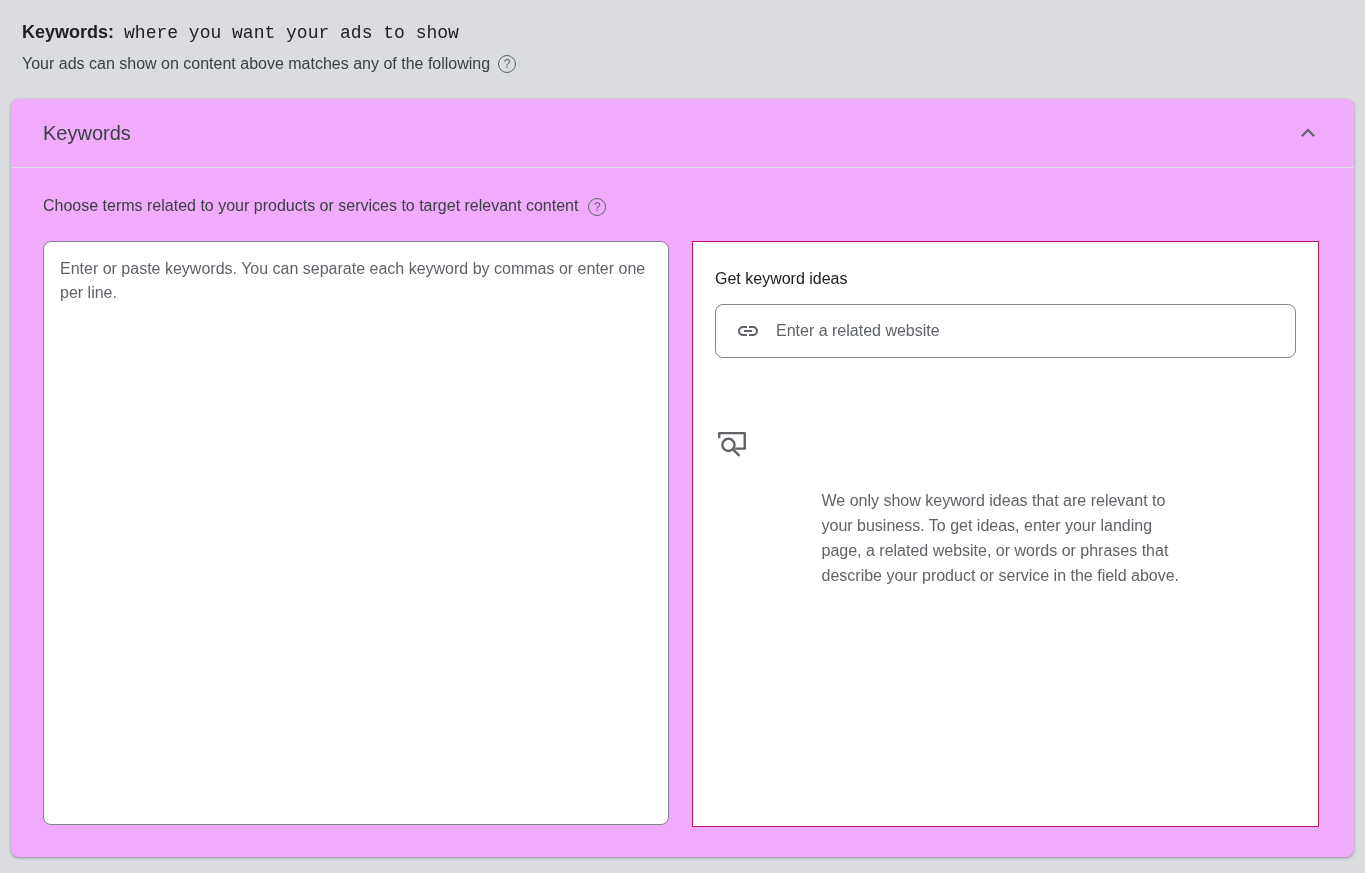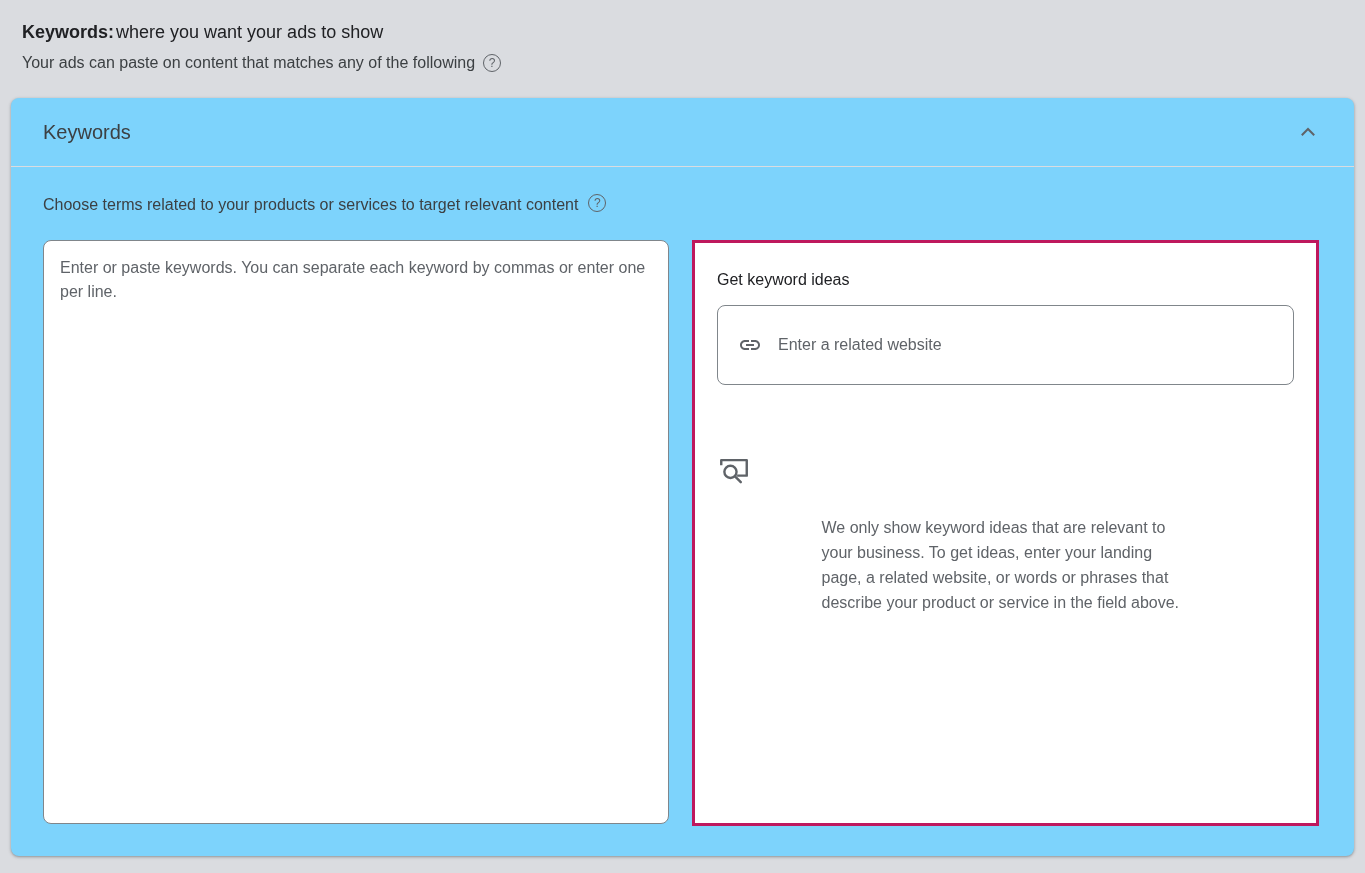--- a/index.html
+++ b/index.html
@@ -16,21 +16,21 @@
   
   .page-header { padding: 21px 22px 0 22px; }
   .page-title {
     margin: 0;
     font-size: 18px;
     line-height: 22px;
     color: #202124;
     font-weight: 400;
   }
   .page-title .title-bold { font-weight: 700; }
-  .page-title .title-rest { margin-left: 2px; font-weight: 400; }
+  .page-title .title-rest { margin-left: 10px; font-weight: 400; font-family: Liberation Mono, monospace; }
   .page-subtitle {
     margin: 9px 0 0 0;
     font-size: 16px;
     line-height: 21px;
     color: #3c4043;
     display: flex;
     align-items: center;
   }
 
   
@@ -48,21 +48,21 @@
     margin-left: 8px;
     cursor: pointer;
     flex: 0 0 auto;
     background: transparent;
     padding: 0;
   }
 
   
   .card {
     margin: 25px 11px 0 11px;
-    background: #7dd3fc;
+    background: #f0abfc;
     border-radius: 8px;
     box-shadow: 0 1px 2px rgba(60,64,67,.3), 0 1px 3px 1px rgba(60,64,67,.15);
     overflow: hidden;
   }
   .card-header {
     height: 69px;
     padding: 0 30px 0 32px;
     display: flex;
     align-items: center;
     justify-content: space-between;
@@ -84,21 +84,21 @@
     justify-content: center;
   }
   .card-body { padding: 0 32px 30px 32px; }
 
   .instruction {
     margin: 27px 0 0 0;
     font-size: 16px;
     line-height: 21px;
     color: #3c4043;
     display: flex;
-    align-items: flex-start;
+    align-items: flex-end;
   }
   .instruction .help-icon { margin-left: 10px; }
 
   .columns {
     margin-top: 25px;
     display: flex;
     gap: 23px;
     align-items: flex-start;
   }
 
@@ -116,36 +116,36 @@
     color: #202124;
     outline: none;
     background: #ffffff;
   }
   .keywords-textarea::placeholder { color: #5f6368; opacity: 1; }
 
   
   .ideas-panel {
     width: 627px;
     height: 586px;
-    border: 3px solid #be185d;
+    border: 1px solid #be185d;
     padding: 27px 22px;
     background: #ffffff;
   }
   .ideas-heading {
     margin: 0 0 15px 0;
     font-size: 16px;
     line-height: 20px;
     font-weight: 500;
     color: #202124;
   }
   .idea-input-row {
     display: flex;
     align-items: center;
     gap: 16px;
-    height: 80px;
+    height: 54px;
     border: 1px solid #80868b;
     border-radius: 8px;
     padding: 0 20px;
     margin-bottom: 12px;
     background: #ffffff;
     cursor: text;
   }
   .idea-input-row .row-icon { flex: 0 0 auto; display: flex; }
   .idea-input-row input {
     flex: 1;
@@ -174,21 +174,21 @@
   }
 </style>
 </head>
 <body>
 
 <header class="page-header">
   <h1 class="page-title">
     <span class="title-bold">Keywords:</span><span class="title-rest">where you want your ads to show</span>
   </h1>
   <p class="page-subtitle">
-    <span>Your ads can paste on content that matches any of the following</span>
+    <span>Your ads can show on content above matches any of the following</span>
     <span class="help-icon">?</span>
   </p>
 </header>
 
 <section class="card">
   <div class="card-header">
     <h2 class="card-title">Keywords</h2>
     <button class="collapse-button">
       <span style="display:flex;">
         <svg width="24" height="24" viewBox="0 0 24 24" fill="none" stroke="#5f6368" stroke-width="2" stroke-linecap="square">

